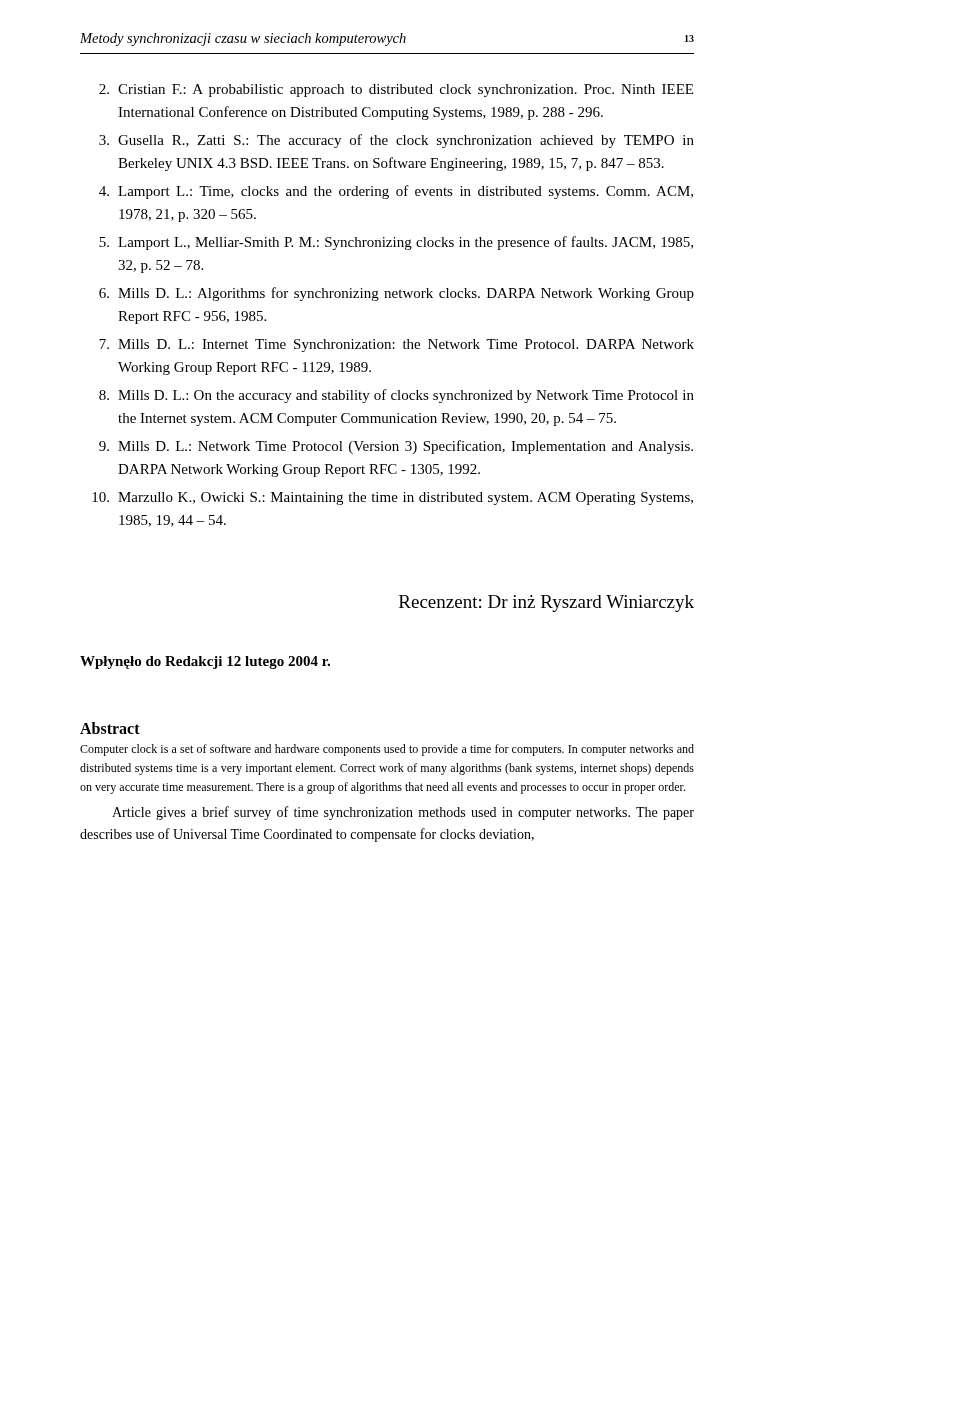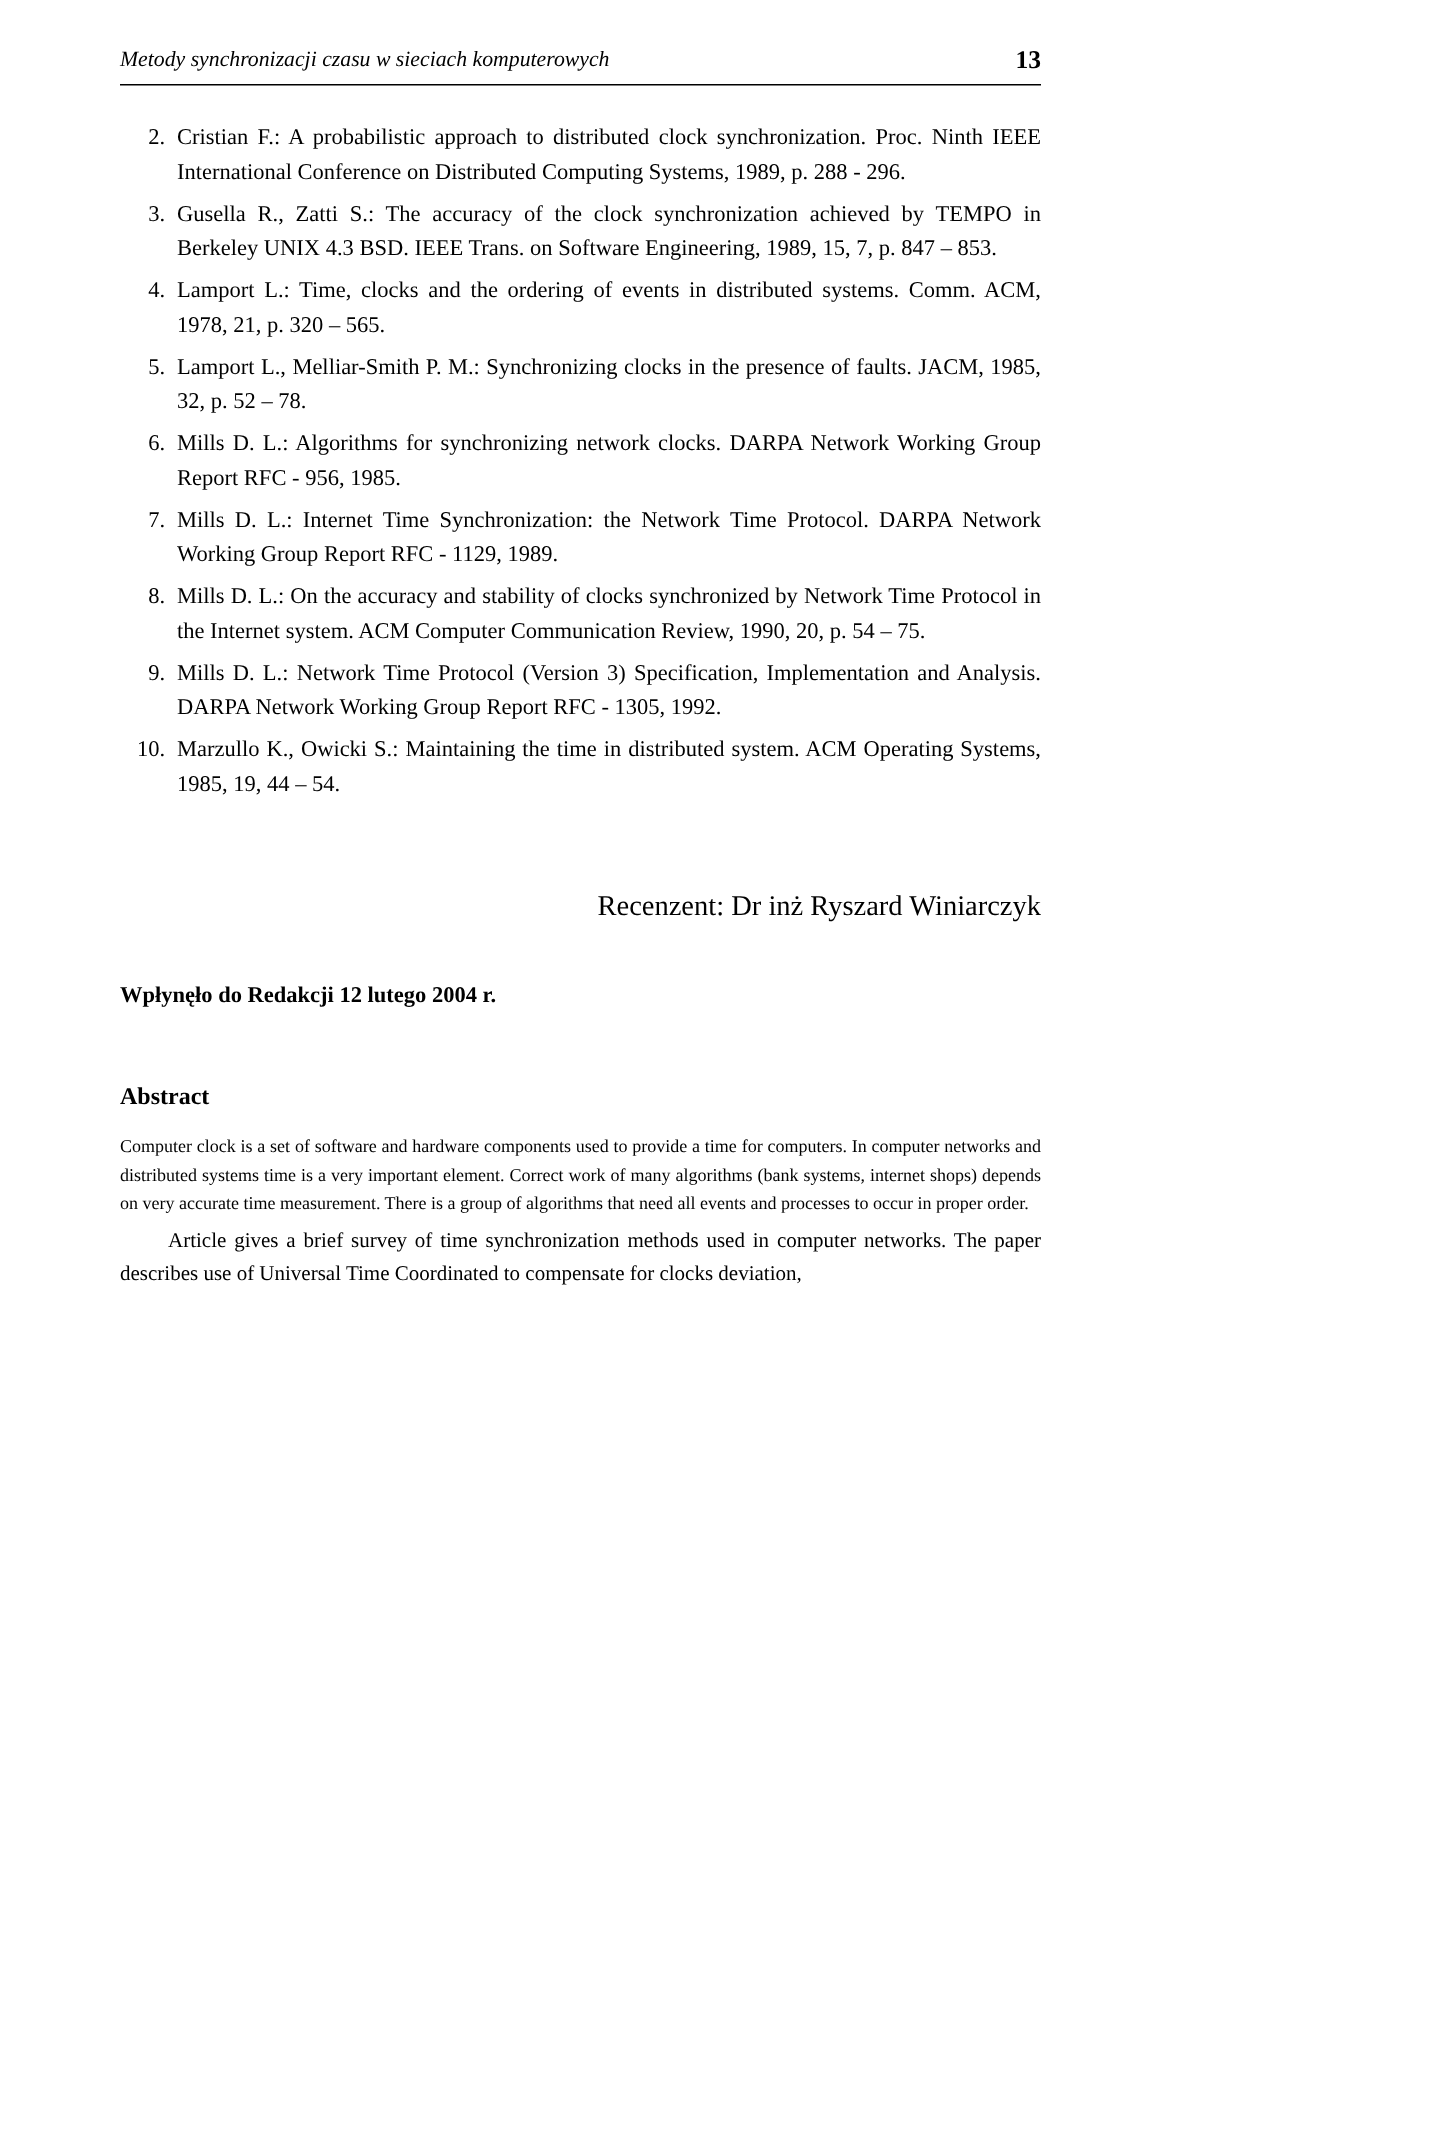--- a/index.html
+++ b/index.html
@@ -32,21 +32,21 @@
       padding-bottom: 6px;
       margin-bottom: 24px;
     }
 
     .header-title {
       font-size: 14.5px;
       font-style: italic;
     }
 
     .header-page {
-      font-size: 17px;
+      font-size: 10px;
       font-weight: bold;
     }
 
     .references {
       margin-bottom: 36px;
     }
 
     .ref-item {
       display: flex;
       margin-bottom: 6px;
@@ -79,21 +79,21 @@
       font-weight: bold;
     }
 
     .abstract-section {
       margin-top: 10px;
     }
 
     .abstract-title {
       font-weight: bold;
       font-size: 16px;
-      margin-bottom: 14px;
+      margin-bottom: 2px;
     }
 
     .abstract-text {
       text-align: justify;
       line-height: 1.6;
       font-size: 12px;
       text-indent: 0;
       margin-bottom: 4px;
     }
 

